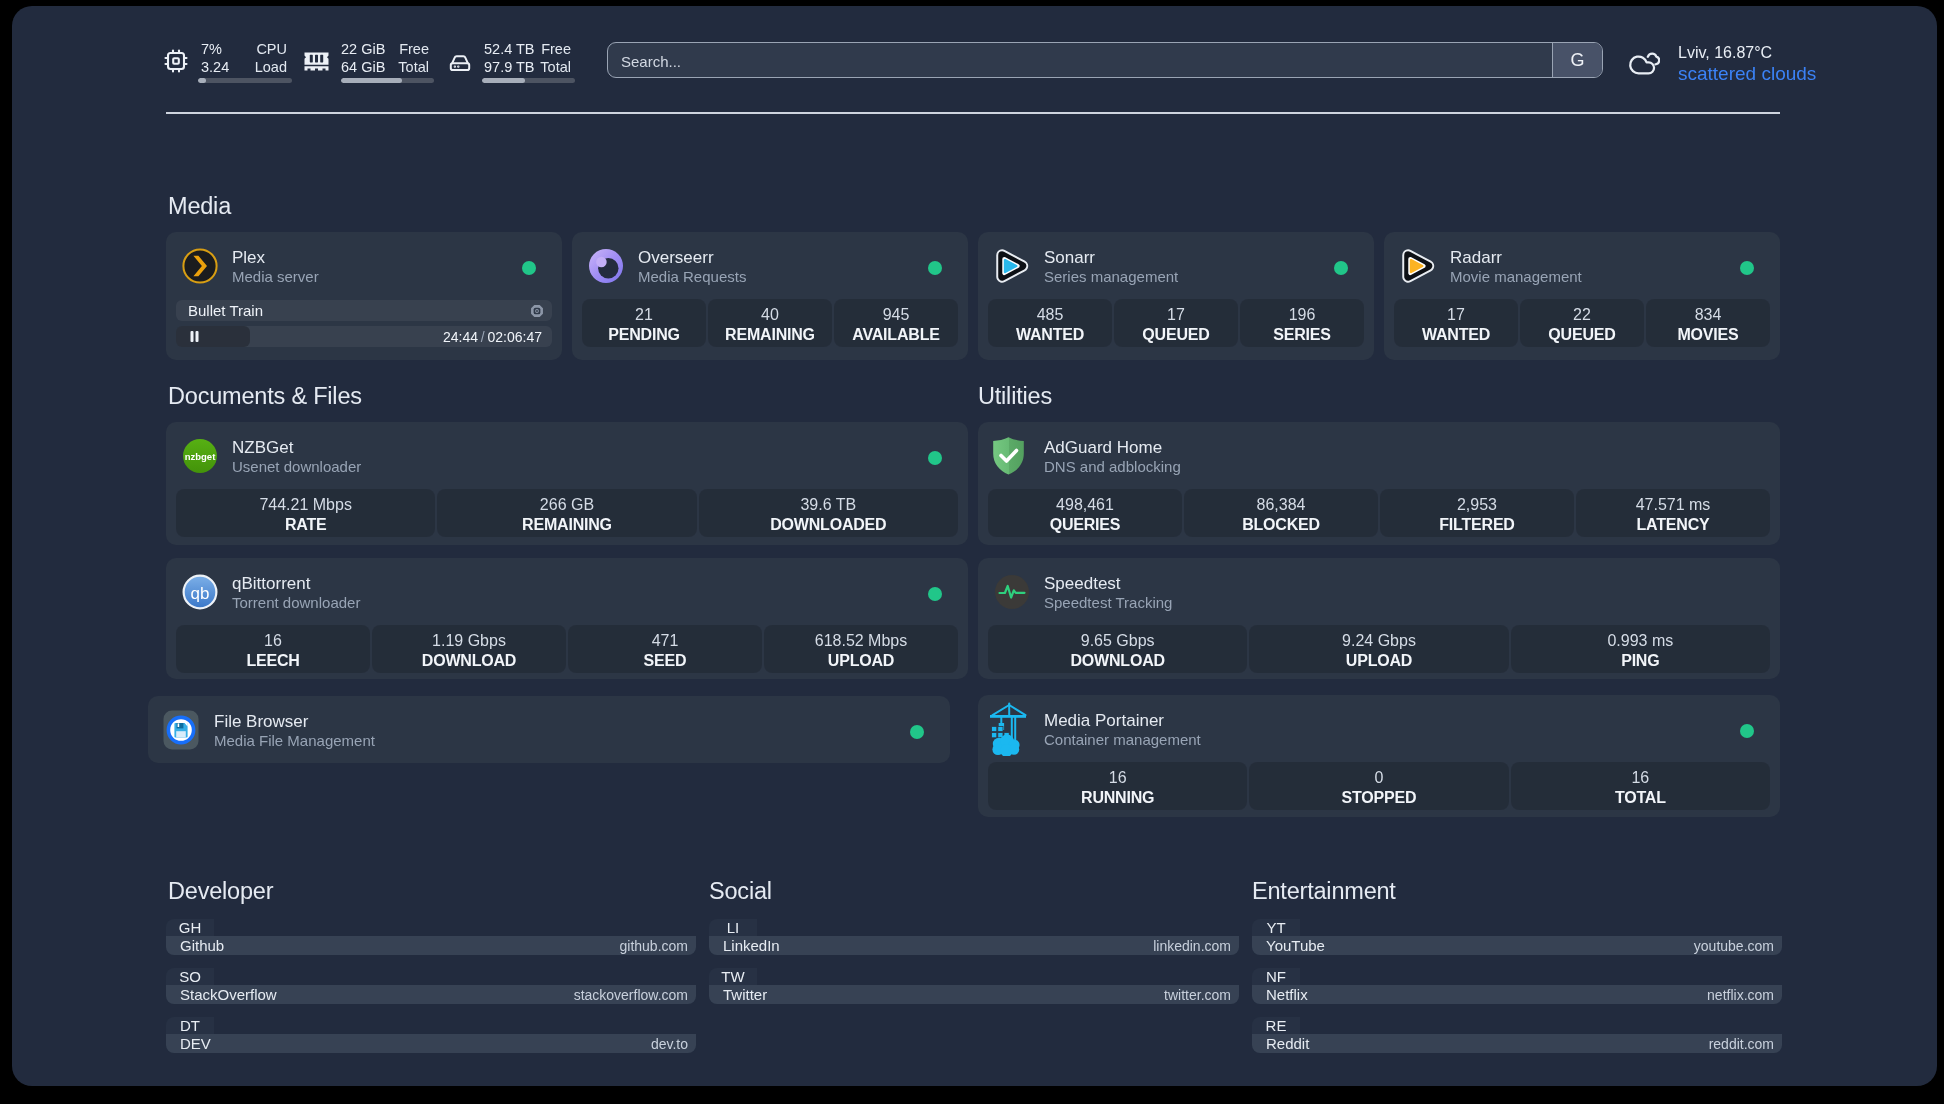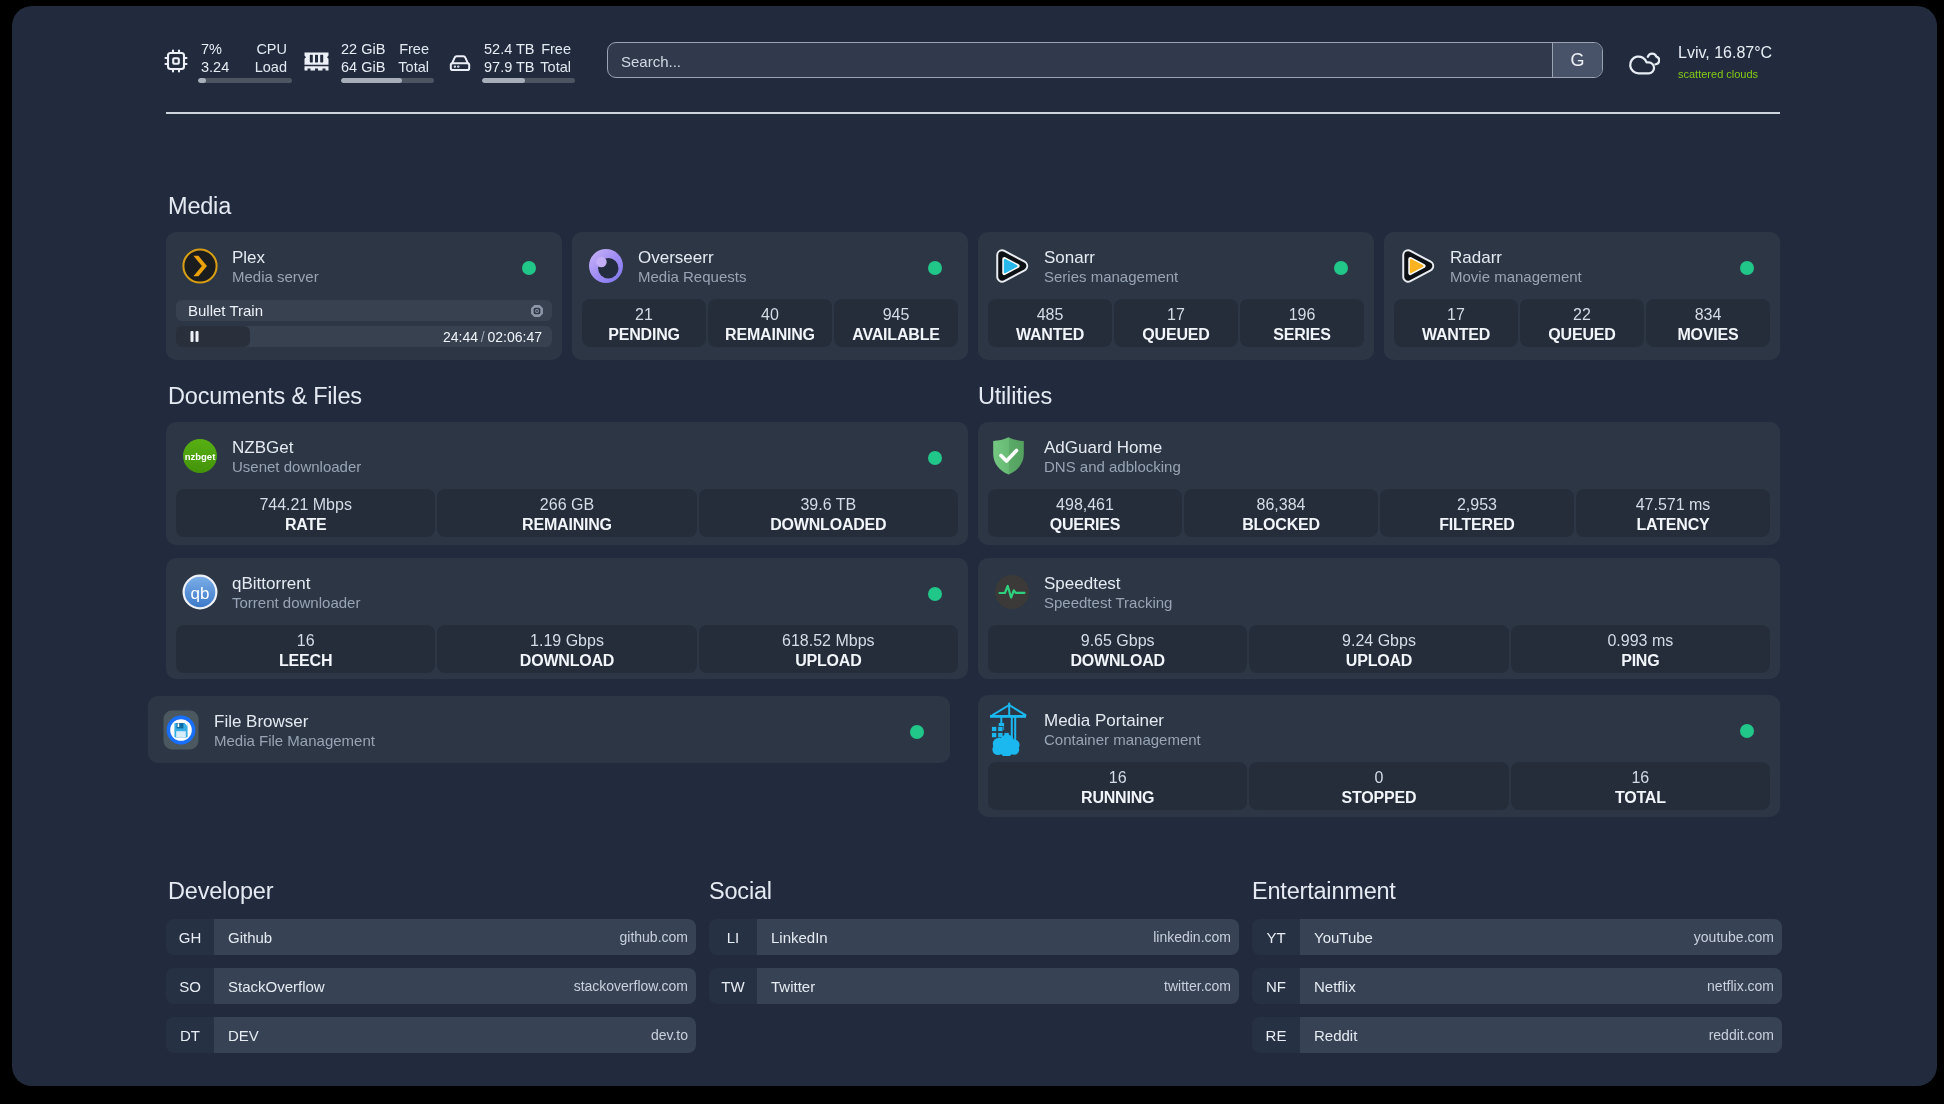--- a/index.html
+++ b/index.html
@@ -11,21 +11,21 @@
 .icon36 { position:absolute; left:16px; top:16px; width:36px; height:36px; }
 .name { position:absolute; left:66px; top:15px; font-size:17px; font-weight:500; color:#e5eaf1; line-height:22px; white-space:nowrap; }
 .desc { position:absolute; left:66px; top:35px; font-size:15px; color:#98a4b5; line-height:20px; white-space:nowrap; }
 .dot { position:absolute; right:26px; top:28.5px; width:14px; height:14px; border-radius:50%; background:#21c689; }
 .stats { position:absolute; left:10px; right:10px; top:67px; height:48px; display:flex; gap:2px; }
 .stat { flex:1; background:rgba(0,0,0,0.16); border-radius:8px; text-align:center; padding-top:6px; }
 .stat .v { font-size:16px; color:#d5dce6; line-height:20px; }
 .stat .l { font-size:16px; font-weight:700; color:#f2f5f9; line-height:19px; letter-spacing:-0.2px; }
 .mrow { position:absolute; left:10px; right:10px; height:21px; background:rgba(255,255,255,0.06); border-radius:6px; }
 .bmcol { position:absolute; width:530px; }
-.bm { position:absolute; left:0; width:530px; height:36px; display:flex; border-radius:8px; overflow:hidden; }
+.bm { position:absolute; left:0; width:530px; height:36px; display:flex; border-radius:8px; overflow:hidden;flex-direction:column; }
 .bm .ab { width:48px; background:#273144; display:flex; align-items:center; justify-content:center; font-size:15px; color:#e8edf3; flex:none; }
 .bm .nm { flex:1; background:#374254; display:flex; align-items:center; padding:0 8px 0 14px; font-size:15px; color:#e6ebf2; }
 .bm .url { margin-left:auto; font-size:14px; color:#c8d0dc; }
 .tb-val { position:absolute; font-size:14.5px; color:#e8edf4; line-height:18px; }
 .tb-lab { position:absolute; font-size:14.5px; color:#e2e8f0; line-height:18px; text-align:right; }
 .bar { position:absolute; height:5px; border-radius:3px; background:#4d5462; overflow:hidden; }
 .bar .fill { position:absolute; left:0; top:0; bottom:0; background:#a7aeba; border-radius:3px; }
 </style>
 </head>
 <body>
@@ -81,21 +81,21 @@
 <div class="abs" style="left:595px;top:36px;width:996px;height:36px;border:1px solid #9aa4b4;border-radius:9px;background:#303a4c;overflow:hidden">
   <div class="abs" style="left:13px;top:1.5px;height:34px;display:flex;align-items:center;font-size:15px;color:#d2d8e2">Search...</div>
   <div class="abs" style="right:0;top:0;bottom:0;width:50px;background:#485268;border-left:1px solid #9aa4b4;display:flex;align-items:center;justify-content:center;font-size:18px;color:#eef1f6">G</div>
 </div>
 
 <svg class="abs" style="left:1614px;top:40px" width="34" height="32" viewBox="0 0 24 24" fill="none" stroke="#e8edf4" stroke-width="1.7" stroke-linecap="round" stroke-linejoin="round">
       <path d="M16.2 20.5H8.7a6.3 6.3 0 1 1 6-8.2h1.5a4.1 4.1 0 1 1 0 8.2Z"></path>
       <path d="M15.6 8.1a3.5 3.5 0 0 1 3.3-2.3 3.3 3.3 0 0 1 3.1 2.2 2.9 2.9 0 0 1-.7 5.7"></path>
     </svg>
 <div class="abs" style="left:1666px;top:37px;font-size:16px;color:#e9eef5;line-height:20px">Lviv, 16.87°C</div>
-<div class="abs" style="left:1666px;top:58.5px;font-size:11px;color:#84cc16;line-height:18px">scattered clouds</div>
+<div class="abs" style="left:1666px;top:58.5px;font-size:19px;color:#3b82f6;line-height:18px">scattered clouds</div>
 
 <div class="abs" style="left:154px;top:106px;width:1614px;height:2px;background:rgba(225,231,240,0.9)"></div>
 
 <div class="sect" style="left:156px;top:187px">Media</div>
 
 <div class="card" style="left:154px;top:226px;width:396px;height:128px">
   <svg class="icon36" viewBox="0 0 36 36">
         <circle cx="18" cy="18" r="16.6" fill="#1b1c1e" stroke="#d89e13" stroke-width="2"></circle>
         <path d="M11.4 7.8 h5 L25 18 L16.4 28.2 h-5 L19.9 18 Z" fill="#eba10c"></path>
       </svg>
@@ -288,20 +288,24 @@
   <div class="desc">Torrent downloader</div>
   <div class="dot"></div>
   <div class="stats">
     <div class="stat">
           <div class="v">16</div>
           <div class="l">LEECH</div>
         </div>
     <div class="stat">
           <div class="v">1.19 Gbps</div>
           <div class="l">DOWNLOAD</div>
+        </div>
+    <div class="stat">
+          <div class="v">471</div>
+          <div class="l">SEED</div>
         </div>
     <div class="stat">
           <div class="v">618.52 Mbps</div>
           <div class="l">UPLOAD</div>
         </div>
   </div>
 </div>
 
 <div class="card" style="left:966px;top:552px;width:802px;height:121px">
   <svg class="icon36" viewBox="0 0 36 36">

